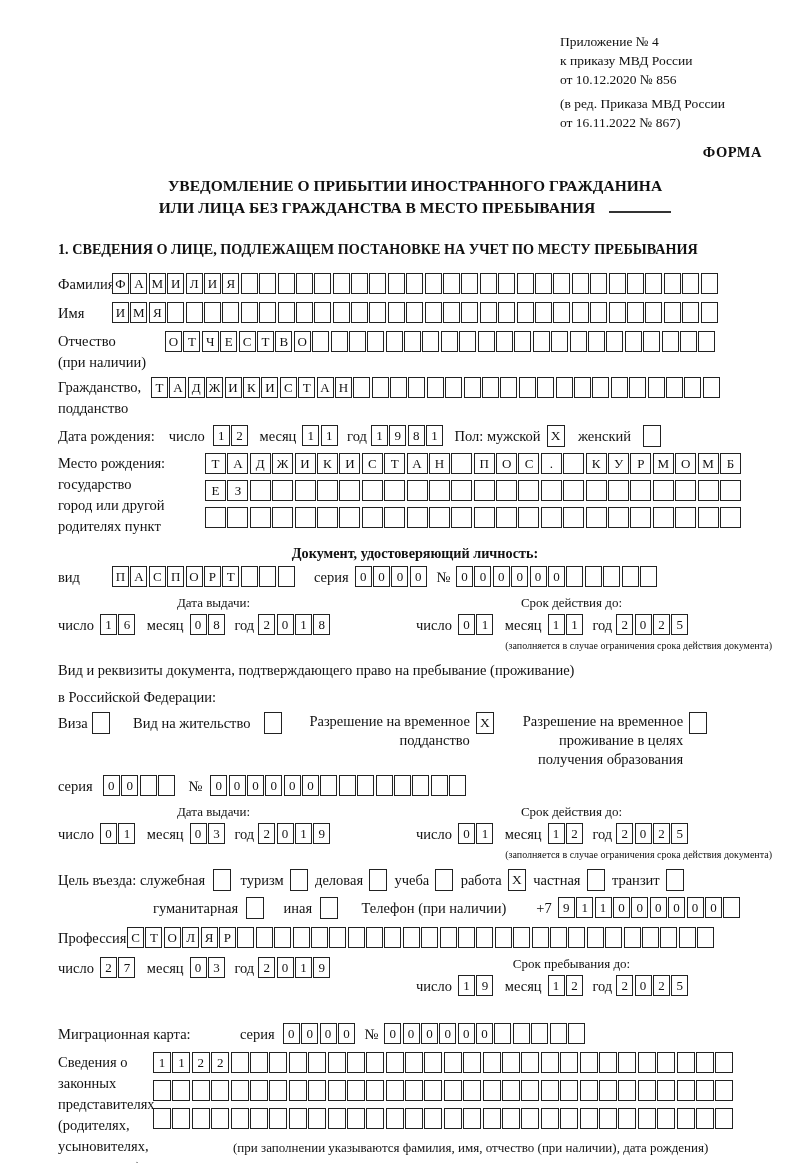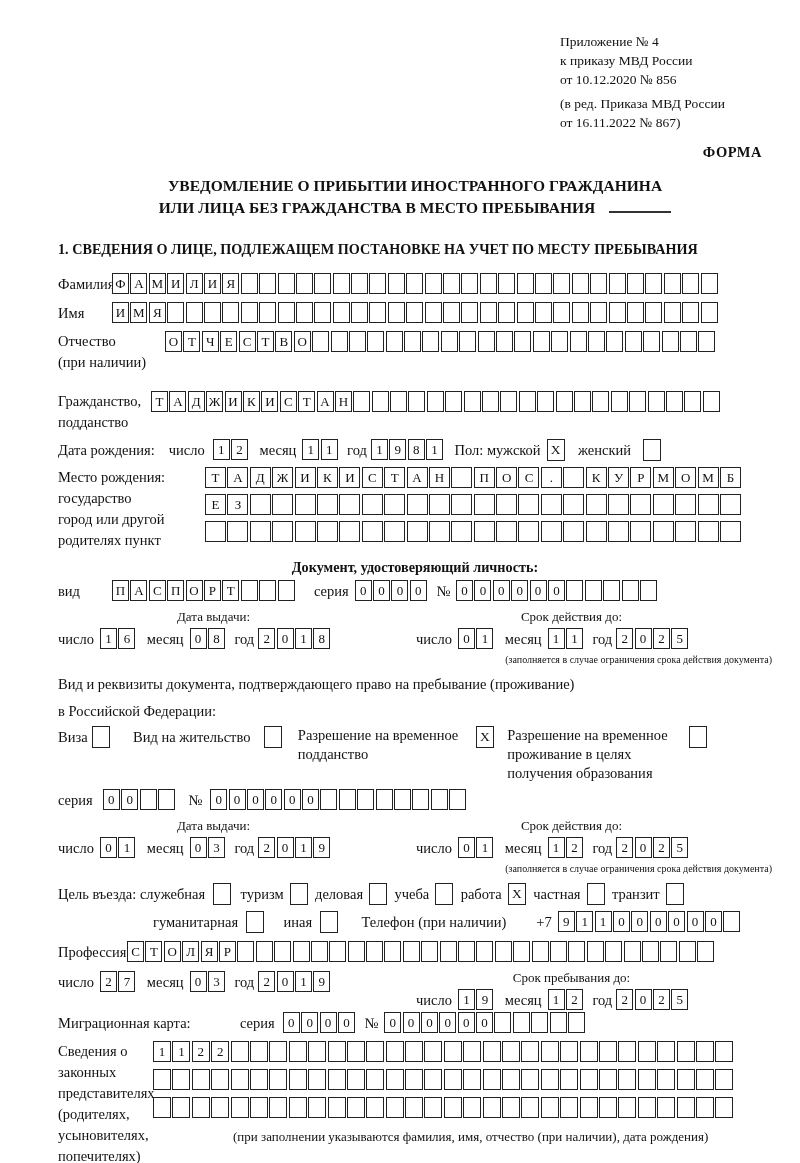--- a/index.html
+++ b/index.html
@@ -36,21 +36,21 @@
   .doc-head { margin-top:8px; text-align:center; font-weight:bold; font-size:14.2px; }
 
   .dpair { display:flex; margin-top:6px; }
   .dp-left { width:358px; flex-shrink:0; }
   .dp-right { flex:1; }
   .dp-head { width:311px; text-align:center; font-size:13px; line-height:18px; }
   .dp-line { display:flex; align-items:flex-start; margin-top:2px; }
   .dp-note { text-align:right; font-size:10px; line-height:16px; margin-top:2px; }
 
   .plain { font-size:14.5px; line-height:22px; margin-top:5px; }
-  .cblk { text-align:left; font-size:14.5px; line-height:19px; white-space:nowrap; flex-shrink:0; }
+  .cblk { text-align:right; font-size:14.5px; line-height:19px; white-space:nowrap; flex-shrink:0; }
 
   .rep-left { width:95px; flex-shrink:0; font-size:14.5px; line-height:21px; white-space:nowrap; }
   .rep-right { display:flex; flex-direction:column; gap:7px; }
   .rep-note { font-size:13px; margin-top:4px; margin-left:80px; white-space:nowrap; }
 </style>
 </head>
 <body>
 
 <div class="page">
 
@@ -86,21 +86,21 @@
   </div>
 
   <div class="frow">
     <span class="lbl2" style="width:107px">
       <span>Отчество</span><br>
       <span>(при наличии)</span>
     </span>
     <span class="cells"><span class="cell">О</span><span class="cell">Т</span><span class="cell">Ч</span><span class="cell">Е</span><span class="cell">С</span><span class="cell">Т</span><span class="cell">В</span><span class="cell">О</span><span class="cell"></span><span class="cell"></span><span class="cell"></span><span class="cell"></span><span class="cell"></span><span class="cell"></span><span class="cell"></span><span class="cell"></span><span class="cell"></span><span class="cell"></span><span class="cell"></span><span class="cell"></span><span class="cell"></span><span class="cell"></span><span class="cell"></span><span class="cell"></span><span class="cell"></span><span class="cell"></span><span class="cell"></span><span class="cell"></span><span class="cell"></span><span class="cell"></span></span>
   </div>
 
-  <div class="frow" style="margin-top:18px">
+  <div class="frow" style="margin-top:4px">
     <span class="lbl2" style="width:93px">
       <span>Гражданство,</span><br>
       <span>подданство</span>
     </span>
     <span class="cells"><span class="cell">Т</span><span class="cell">А</span><span class="cell">Д</span><span class="cell">Ж</span><span class="cell">И</span><span class="cell">К</span><span class="cell">И</span><span class="cell">С</span><span class="cell">Т</span><span class="cell">А</span><span class="cell">Н</span><span class="cell"></span><span class="cell"></span><span class="cell"></span><span class="cell"></span><span class="cell"></span><span class="cell"></span><span class="cell"></span><span class="cell"></span><span class="cell"></span><span class="cell"></span><span class="cell"></span><span class="cell"></span><span class="cell"></span><span class="cell"></span><span class="cell"></span><span class="cell"></span><span class="cell"></span><span class="cell"></span><span class="cell"></span><span class="cell"></span></span>
   </div>
 
   <div class="frow" style="margin-top:6px">
     <span class="lbl">Дата рождения:</span>
     <span class="lbl ml14">число</span>
@@ -270,21 +270,21 @@
         <span class="lbl">число</span>
         <span class="cells ml6"><span class="cell">1</span><span class="cell">9</span></span>
         <span class="lbl ml10">месяц</span>
         <span class="cells ml6"><span class="cell">1</span><span class="cell">2</span></span>
         <span class="lbl ml8">год</span>
         <span class="cells ml4"><span class="cell">2</span><span class="cell">0</span><span class="cell">2</span><span class="cell">5</span></span>
       </div>
     </div>
   </div>
 
-  <div class="frow" style="margin-top:1px">
+  <div class="frow" style="margin-top:26px">
     <span class="lbl" style="width:152px">Миграционная карта:</span>
     <span class="lbl ml30">серия</span>
     <span class="cells ml8"><span class="cell">0</span><span class="cell">0</span><span class="cell">0</span><span class="cell">0</span></span>
     <span class="lbl ml8">№</span>
     <span class="cells ml6"><span class="cell">0</span><span class="cell">0</span><span class="cell">0</span><span class="cell">0</span><span class="cell">0</span><span class="cell">0</span><span class="cell"></span><span class="cell"></span><span class="cell"></span><span class="cell"></span><span class="cell"></span></span>
   </div>
 
   <div class="frow" style="margin-top:7px">
     <span class="rep-left">
       <span>Сведения о</span><br>

